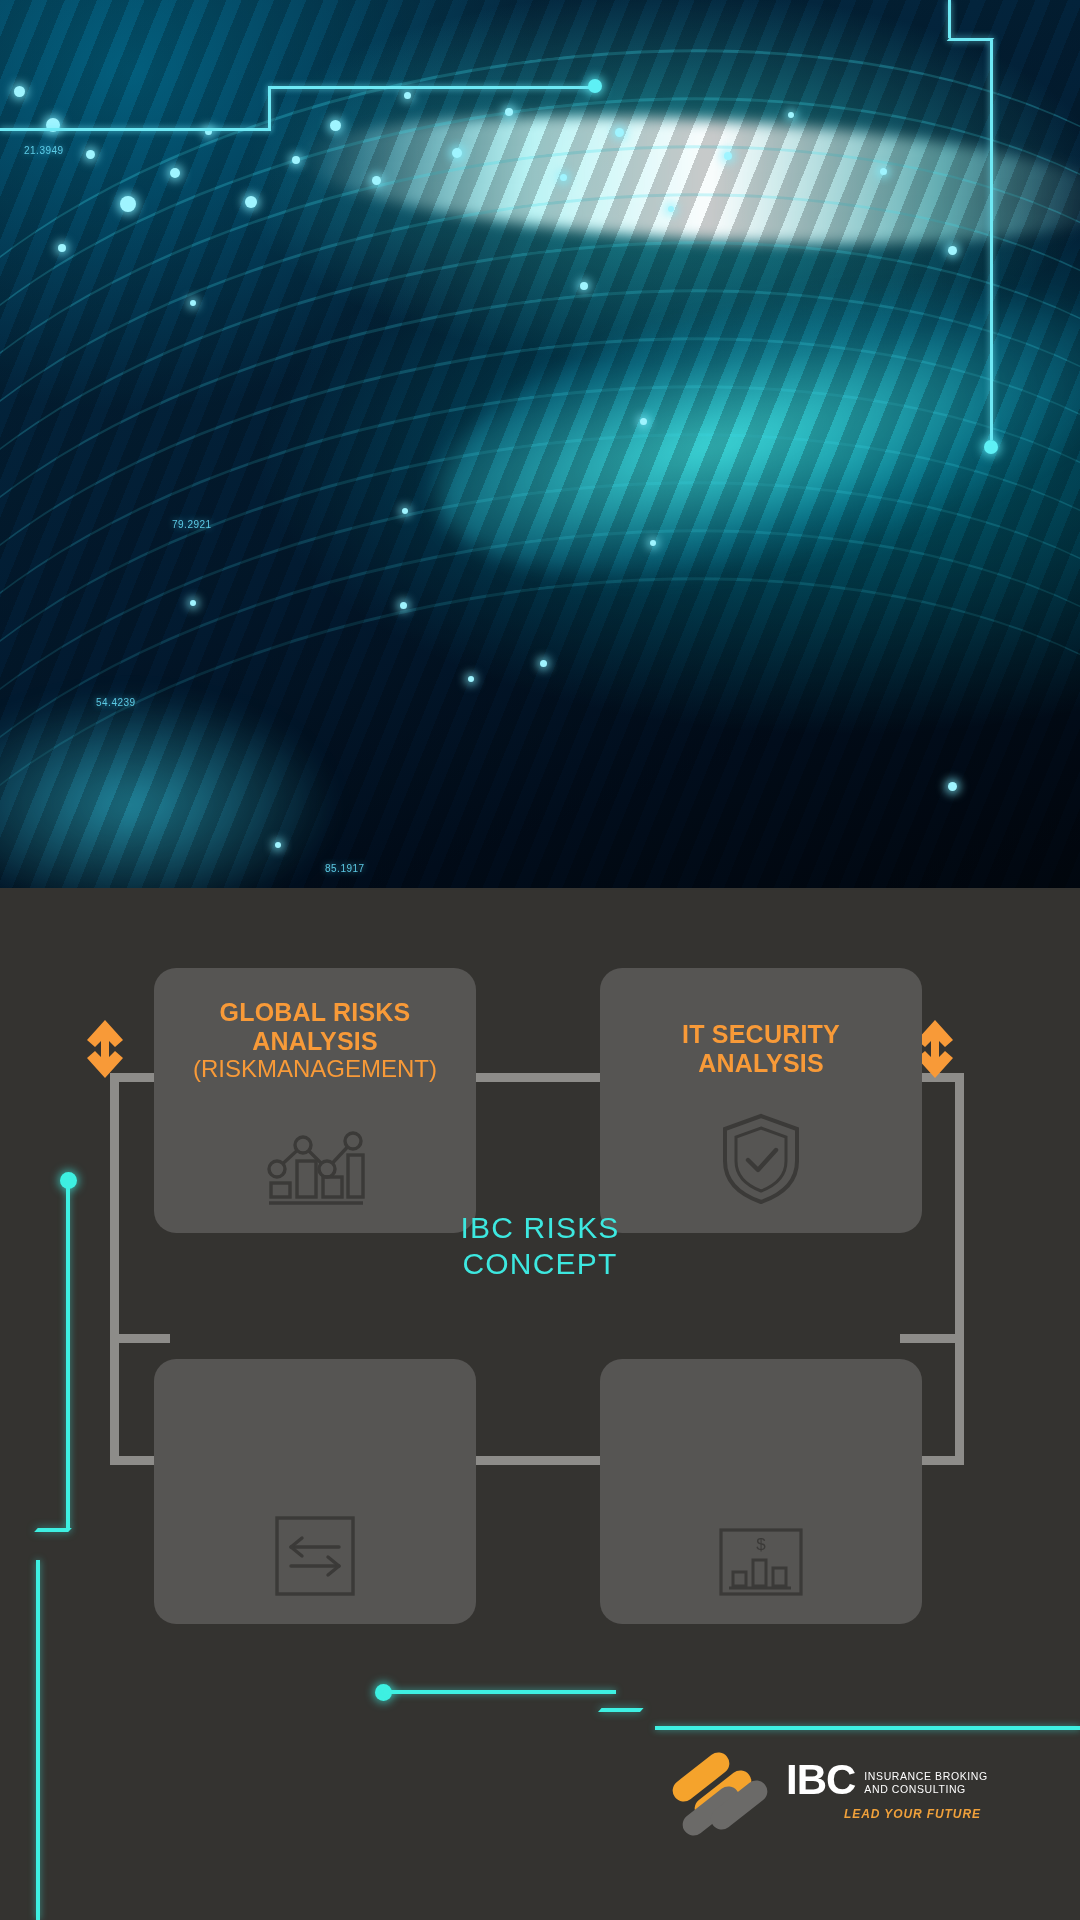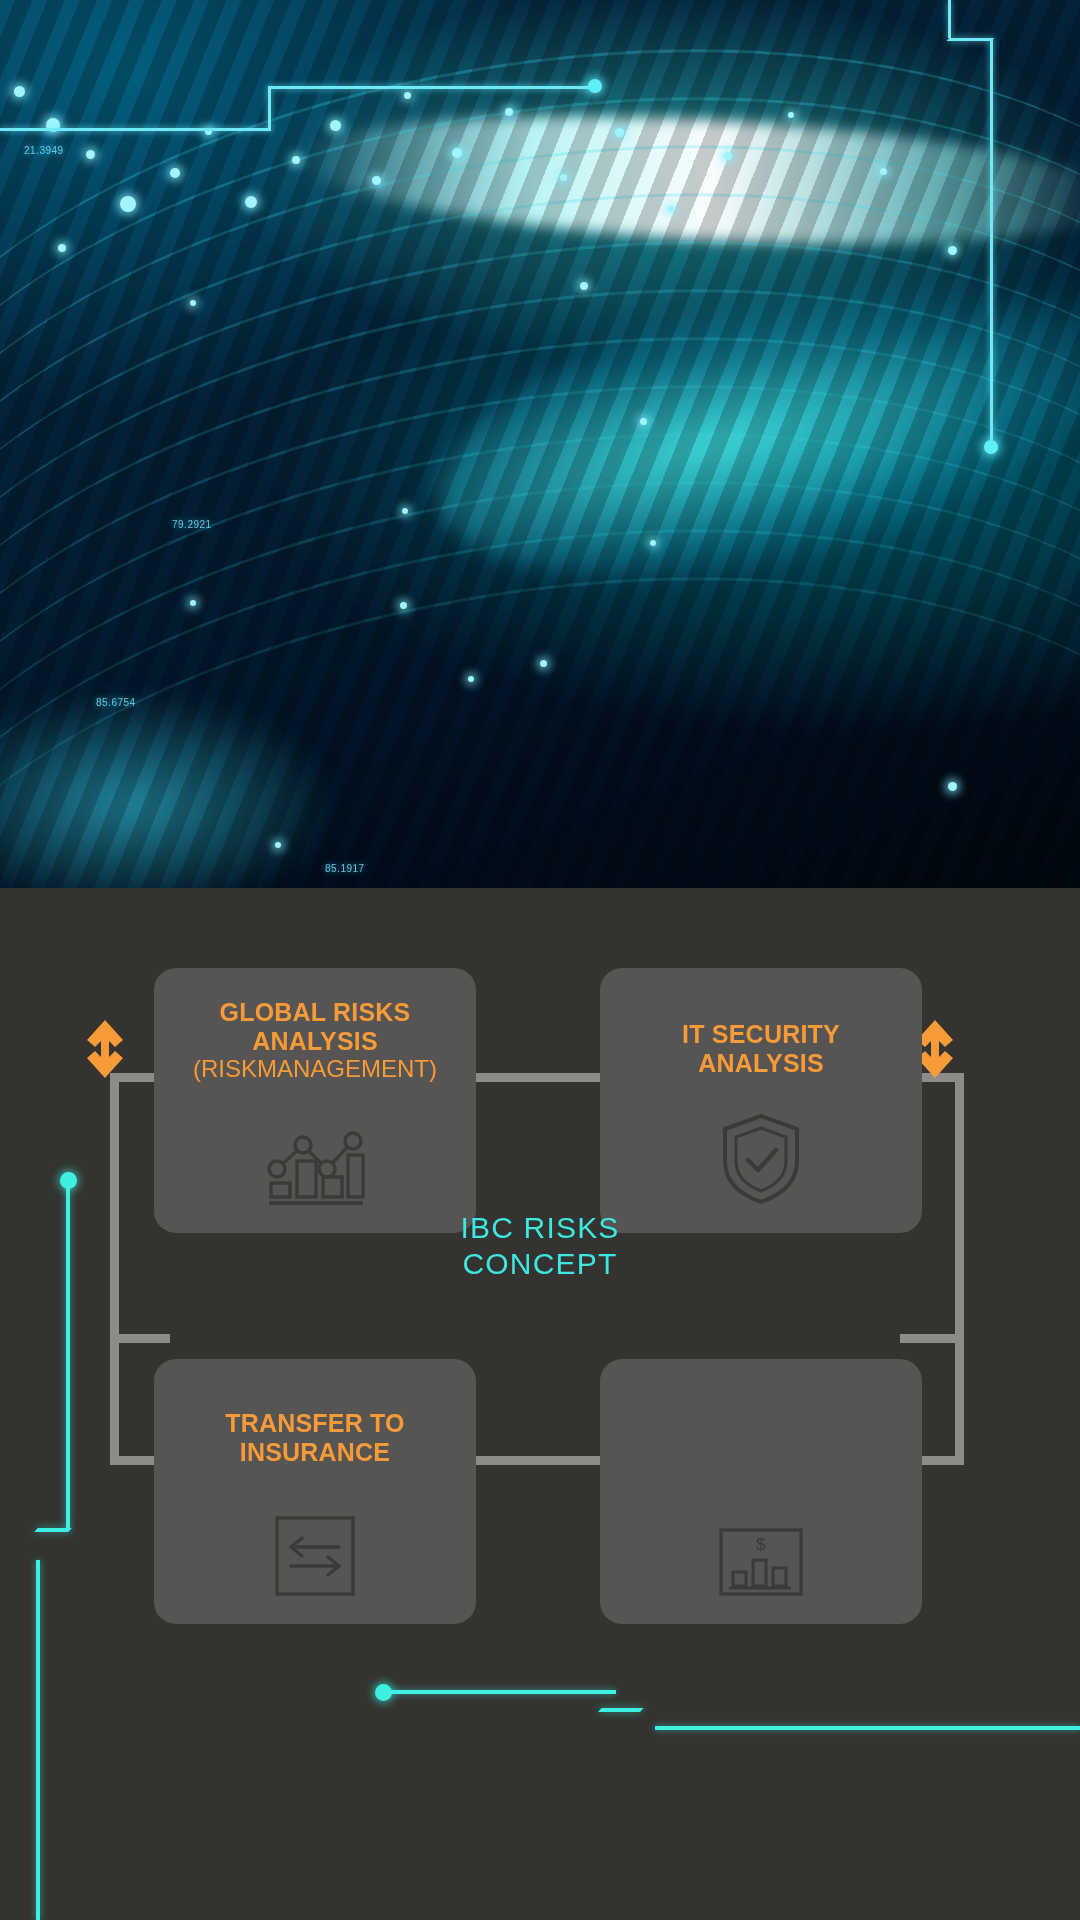--- a/index.html
+++ b/index.html
@@ -138,21 +138,21 @@
       <div class="dot" style="left:540px; top:660px; width:7px;  height:7px;"></div>
       <div class="dot" style="left:190px; top:600px; width:6px;  height:6px;"></div>
       <div class="dot" style="left:275px; top:842px; width:6px;  height:6px;"></div>
       <div class="dot" style="left:948px; top:782px; width:9px;  height:9px;"></div>
       <div class="dot" style="left:402px; top:508px; width:6px;  height:6px;"></div>
       <div class="dot" style="left:650px; top:540px; width:6px;  height:6px;"></div>
     </div>
 
     <div class="hnum" style="left:24px;  top:145px;">21.3949</div>
     <div class="hnum" style="left:172px; top:519px;">79.2921</div>
-    <div class="hnum" style="left:96px;  top:697px;">85.6754</div>
+    <div class="hnum" style="left:96px;  top:697px;">54.4239</div>
     <div class="hnum" style="left:325px; top:863px;">85.1917</div>
 
     <div>
       <div class="trace" style="left:0px;   top:128px; width:270px; height:3px;"></div>
       <div class="trace" style="left:268px; top:88px;  width:3px;   height:43px; transform:rotate(0deg);"></div>
       <div class="trace" style="left:268px; top:86px;  width:330px; height:3px;"></div>
       <div class="tdot" style="left:588px; top:79px;"></div>
     </div>
     <div>
       <div class="trace" style="left:948px; top:0px;   width:3px;   height:38px;"></div>
@@ -223,24 +223,20 @@
       <div class="card-icon">
         <svg width="84" height="96" viewBox="0 0 84 96">
           <path d="M42 5 L78 18 V50 C78 72 62 84 42 91 C22 84 6 72 6 50 V18 Z" fill="none" stroke="#3b3a38" stroke-width="4"></path>
           <path d="M42 17 L67 26 V50 C67 66 55 75 42 80 C29 75 17 66 17 50 V26 Z" fill="none" stroke="#3b3a38" stroke-width="3"></path>
           <polyline points="29,49 39,59 57,39" fill="none" stroke="#3b3a38" stroke-width="4.4" stroke-linecap="round" stroke-linejoin="round"></polyline>
         </svg>
       </div>
     </div>
 
     <div class="card bl">
-      <div class="card-title" style="margin-top:20px;">
-        <span>TRANSFER TO</span><br>
-        <span>INSURANCE</span>
-      </div>
       <div class="card-icon">
         <svg width="84" height="84" viewBox="0 0 84 84">
           <rect x="4" y="4" width="76" height="76" fill="none" stroke="#3b3a38" stroke-width="3.4"></rect>
           <g fill="none" stroke="#3b3a38" stroke-width="3.4" stroke-linecap="round" stroke-linejoin="round">
             <line x1="18" y1="33" x2="66" y2="33"></line>
             <polyline points="29,24 18,33 29,42"></polyline>
             <line x1="18" y1="52" x2="66" y2="52"></line>
             <polyline points="55,43 66,52 55,61"></polyline>
           </g>
         </svg>
@@ -274,14 +270,32 @@
     <div class="bc" style="position:absolute; left:36px; top:1560px; width:4px; height:360px;"></div>
     <div class="bc" style="position:absolute; left:36px; top:1528px; width:34px; height:4px; transform:skewX(-42deg);"></div>
   </div>
   <div>
     <div class="bcdot" style="position:absolute; left:375px; top:1684px;"></div>
     <div class="bc" style="position:absolute; left:384px; top:1690px; width:232px; height:4px;"></div>
     <div class="bc" style="position:absolute; left:616px; top:1690px; width:42px; height:4px; transform:skewX(-42deg) translateY(18px);"></div>
     <div class="bc" style="position:absolute; left:655px; top:1726px; width:425px; height:4px;"></div>
   </div>
 
+  <div class="logo">
+    <div class="logo-mark">
+      <div class="bar" style="left:-4px; top:6px;  width:66px; background:#f5a32c; transform:rotate(-38deg);"></div>
+      <div class="bar" style="left:18px; top:24px; width:66px; background:#f5a32c; transform:rotate(-38deg);"></div>
+      <div class="bar" style="left:6px;  top:40px; width:66px; background:#6b6a68; transform:rotate(-38deg);"></div>
+      <div class="bar" style="left:34px; top:34px; width:66px; background:#6b6a68; transform:rotate(-38deg);"></div>
+    </div>
+    <div class="logo-text">
+      <div class="logo-row">
+        <div class="logo-ibc">IBC</div>
+        <div class="logo-desc">
+          <span>INSURANCE BROKING</span><br>
+          <span>AND CONSULTING</span>
+        </div>
+      </div>
+      <div class="logo-tag">LEAD YOUR FUTURE</div>
+    </div>
+  </div>
 
 </div>
 
 </body></html>

